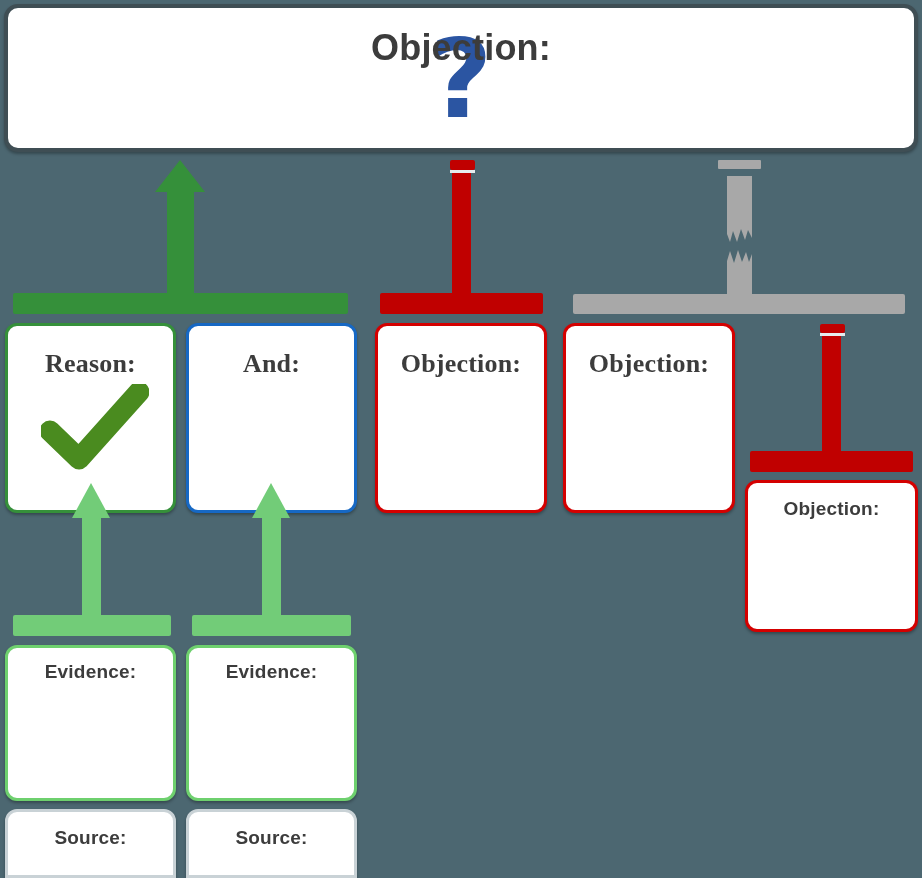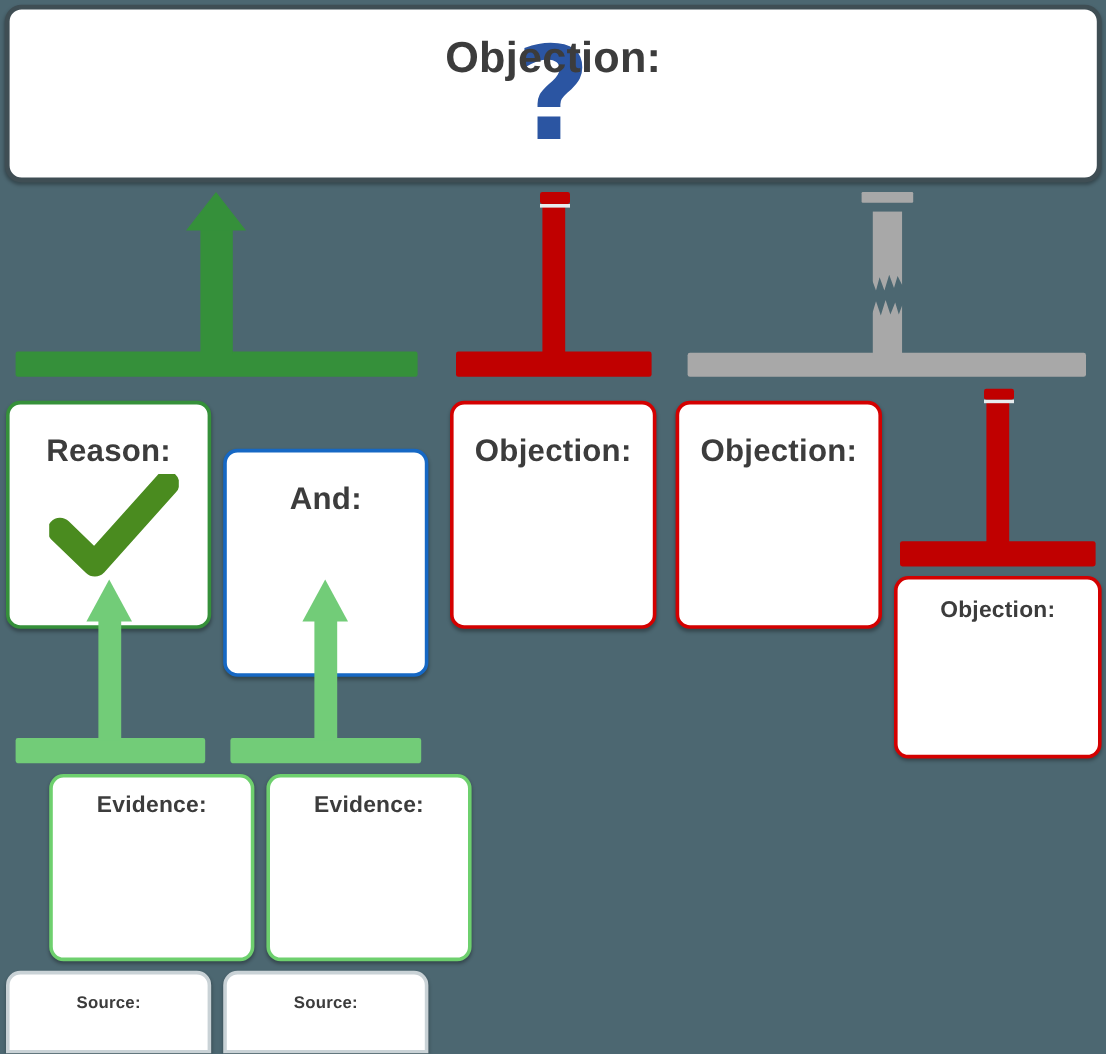--- a/index.html
+++ b/index.html
@@ -26,34 +26,34 @@
   }
 
   
   .card-contention{
     left:4px;top:4px;width:914px;height:148px;
     border-width:4px;border-color:#3f4e54;border-radius:14px;
   }
   .card-contention .card-label{top:22px;font-size:36px;}
 
   
-  .card-main{top:334px;height:190px;border-width:3px;}
+  .card-main{top:323px;height:190px;border-width:3px;font-family:Liberation Serif, serif;}
   .card-main .card-label{top:25px;font-size:26px;}
   .bd-green{border-color:#35903a;}
   .bd-blue{border-color:#1668c4;}
   .bd-red{border-color:#d40000;}
 
   
-  .card-evidence{top:645px;height:156px;border-width:3px;border-color:#6ed06e;margin-left:36px;}
+  .card-evidence{top:645px;height:156px;border-width:3px;border-color:#6ed06e;}
   .card-evidence .card-label{top:14px;font-size:19px;}
 
   
   .card-source{top:809px;height:69px;border-width:3px;border-color:#c9d2d6;
     border-radius:12px 12px 0 0;}
-  .card-source .card-label{top:16px;font-size:14px;}
+  .card-source .card-label{top:16px;font-size:19px;}
 
   
   .card-nested{left:745px;top:480px;width:173px;height:152px;
     border-width:3px;border-color:#d40000;}
   .card-nested .card-label{top:16px;font-size:19px;}
 
   
   .conn{position:absolute;}
   .bar{position:absolute;}
   .stem{position:absolute;}
@@ -113,21 +113,21 @@
     <div class="cap" style="left:718px;top:160px;width:43px;height:9px;background:#a8a8a8;border-radius:1px;"></div>
   </div>
 
   <div class="card card-main bd-green" style="left:5px;width:171px;">
     <svg class="checkmark" style="left:33px;top:58px;" width="108" height="86" viewBox="0 0 108 86" xmlns="http://www.w3.org/2000/svg">
       <path d="M9,47 L38,75 L98,8" fill="none" stroke="#4a8b1f" stroke-width="21" stroke-linecap="round" stroke-linejoin="round"></path>
     </svg>
     <div class="card-label">Reason:</div>
   </div>
 
-  <div class="card card-main bd-blue" style="left:186px;width:171px;margin-top:40px;">
+  <div class="card card-main bd-blue" style="left:186px;width:171px;">
     <div class="card-label">And:</div>
   </div>
 
   <div class="card card-main bd-red" style="left:375px;width:172px;">
     <div class="card-label">Objection:</div>
   </div>
 
   <div class="card card-main bd-red" style="left:563px;width:172px;">
     <div class="card-label">Objection:</div>
   </div>

